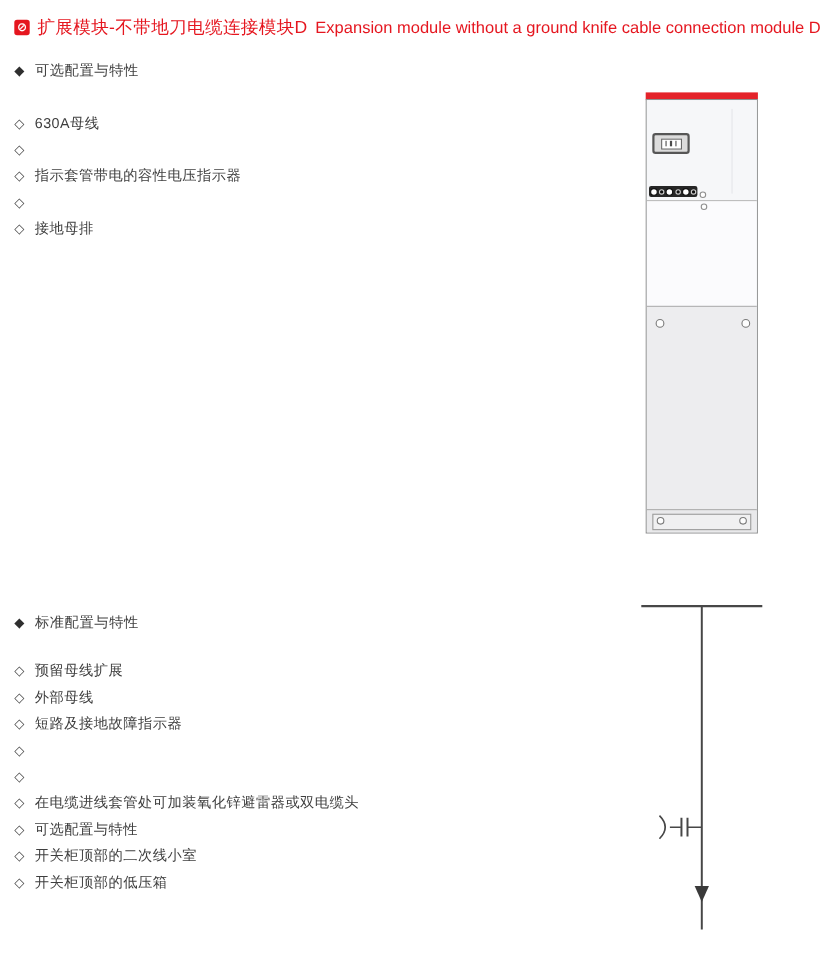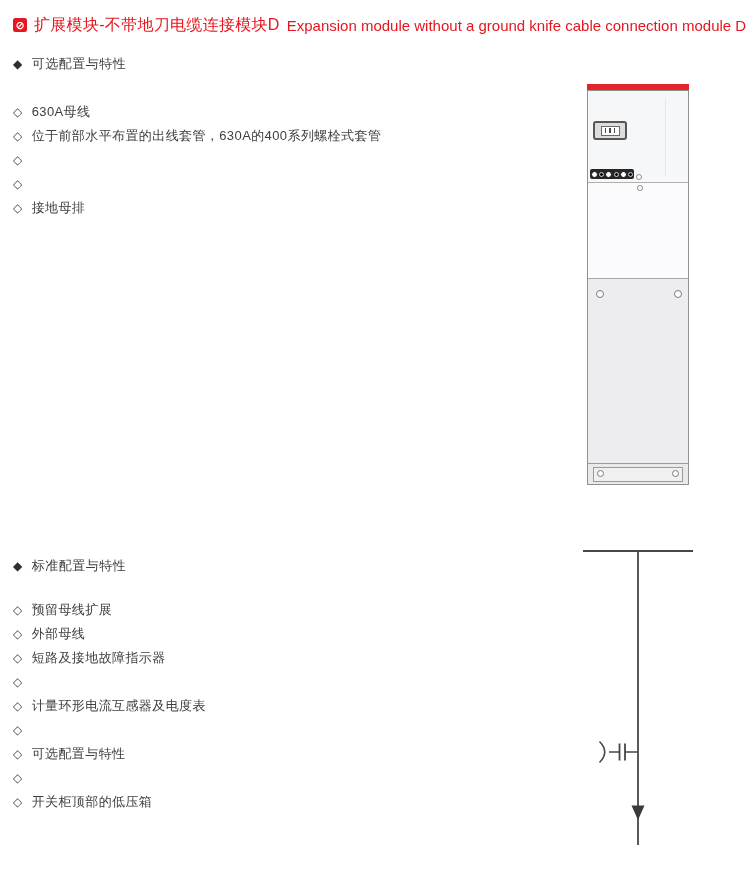--- a/index.html
+++ b/index.html
@@ -127,24 +127,24 @@
     <span>可选配置与特性</span>
   </div>
 
   <ul id="std-list" class="feature-list">
     <li>
       <span class="bullet">◇</span>
       <span>630A母线</span>
     </li>
     <li>
       <span class="bullet">◇</span>
-      <span>位于前部水平布置的出线套管，630A的400系列螺栓式套管</span>
-    </li>
-    <li>
-      <span class="bullet">◇</span>
+    </li>
+    <li>
+      <span class="bullet">◇</span>
+      <span>指示套管带电的容性电压指示器</span>
     </li>
     <li>
       <span class="bullet">◇</span>
     </li>
     <li>
       <span class="bullet">◇</span>
       <span>接地母排</span>
     </li>
   </ul>
 
@@ -164,31 +164,32 @@
     </li>
     <li>
       <span class="bullet">◇</span>
       <span>短路及接地故障指示器</span>
     </li>
     <li>
       <span class="bullet">◇</span>
     </li>
     <li>
       <span class="bullet">◇</span>
-      <span>计量环形电流互感器及电度表</span>
-    </li>
-    <li>
-      <span class="bullet">◇</span>
+    </li>
+    <li>
+      <span class="bullet">◇</span>
+      <span>在电缆进线套管处可加装氧化锌避雷器或双电缆头</span>
     </li>
     <li>
       <span class="bullet">◇</span>
       <span>可选配置与特性</span>
     </li>
     <li>
       <span class="bullet">◇</span>
+      <span>开关柜顶部的二次线小室</span>
     </li>
     <li>
       <span class="bullet">◇</span>
       <span>开关柜顶部的低压箱</span>
     </li>
   </ul>
 
   <div id="cabinet">
     <div id="cab-red-band"></div>
     <div id="cab-body">

